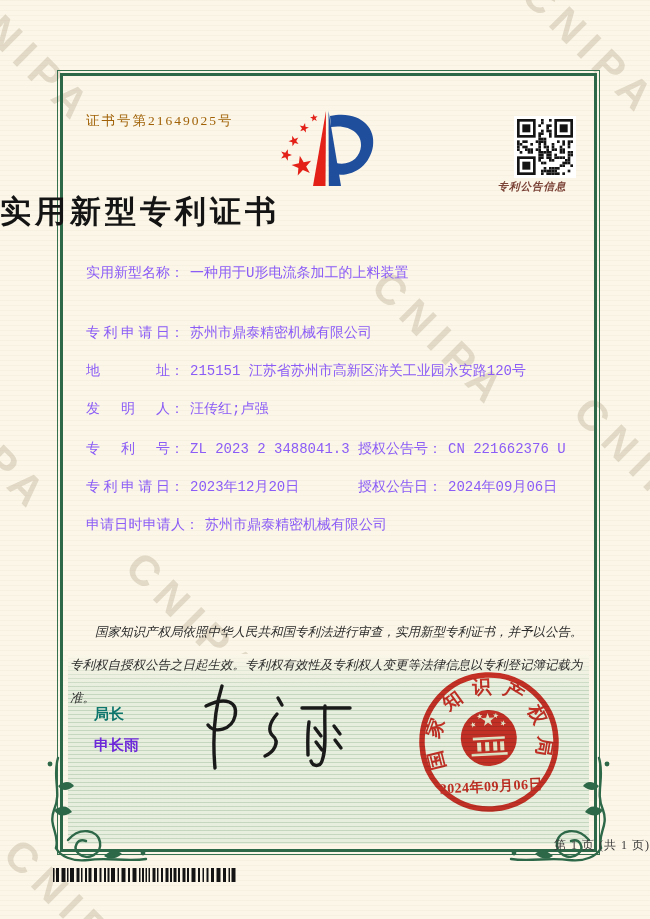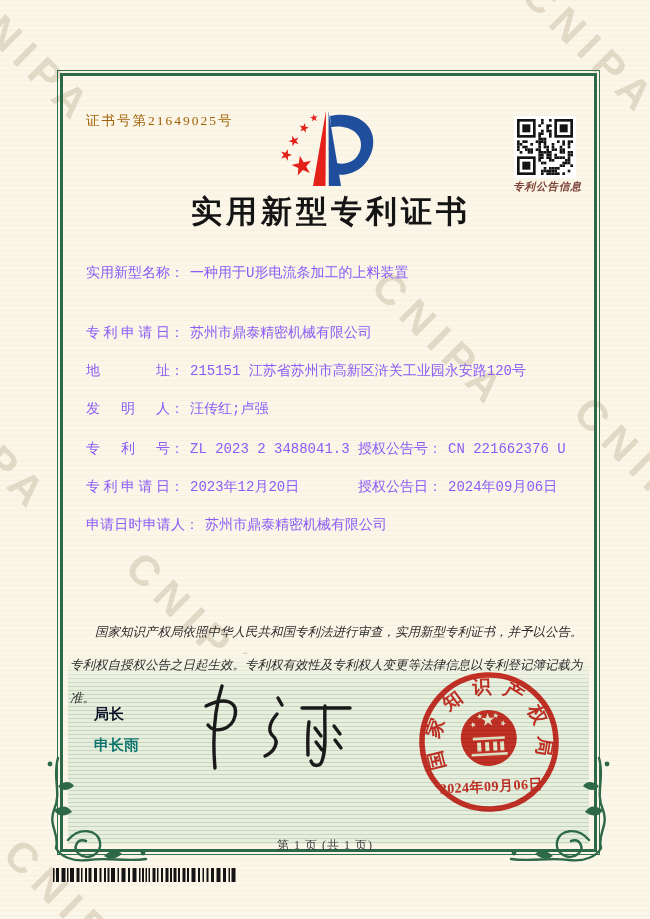--- a/index.html
+++ b/index.html
@@ -23,39 +23,39 @@
         background-color:#e7eedd;
         background-image:repeating-linear-gradient(180deg, rgba(110,155,115,0.28) 0 1px, transparent 1px 4px);}
   #band-fade{position:absolute;left:0;right:0;top:0;height:34px;
         background:linear-gradient(180deg,#fbf6e8 0%,rgba(251,246,232,0) 100%);}
   .ornament{position:absolute;z-index:3;}
   #orn-left{left:-14px;bottom:-14px;}
   #orn-right{right:-14px;bottom:-14px;transform:scaleX(-1);}
   
   .abs{position:absolute;z-index:2;}
   #cert-no{left:86px;top:112px;font-size:13.5px;letter-spacing:2px;color:#a16207;}
-  #title{left:0;right:0;top:191px;text-align:center;font-size:31px;font-weight:700;
-         letter-spacing:4px;color:#141414;margin-left:12px;}
-  #qr-caption{left:482px;top:180px;width:100px;text-align:right;font-size:10.5px;
+  #title{left:0;right:0;top:191px;font-size:31px;font-weight:700;
+         letter-spacing:4px;color:#141414;}
+  #qr-caption{left:482px;top:180px;width:100px;text-align:center;font-size:10.5px;
               font-style:italic;font-weight:700;color:#7b4236;letter-spacing:1px;}
   .row{position:absolute;left:86px;z-index:2;font-size:14px;color:#8b5cf6;white-space:nowrap;font-family:Liberation Mono, monospace;}
   .lbl{display:inline-block;width:84px;text-align:justify;text-align-last:justify;vertical-align:bottom;}
   .lbl7{display:inline-block;width:99px;text-align:justify;text-align-last:justify;vertical-align:bottom;}
   .val{margin-left:6px;}
   .c2{position:absolute;left:272px;top:0;white-space:nowrap;}
   #legal{left:70px;top:616px;width:522px;font-size:12.5px;font-style:italic;
          color:#2b2b2b;line-height:33px;z-index:2;}
   #legal .l1{text-indent:2em;}
   #sig-title{left:94px;top:705px;font-family:"Liberation Sans",sans-serif;
-             font-weight:700;font-size:15px;color:#0f172a;z-index:3;}
+             font-weight:700;font-size:15px;color:#0f766e;z-index:3;}
   #sig-name{left:94px;top:736px;font-family:"Liberation Sans",sans-serif;
-            font-weight:700;font-size:15px;color:#0f766e;z-index:3;}
+            font-weight:700;font-size:15px;color:#6d28d9;z-index:3;}
   #signature{left:182px;top:676px;z-index:3;}
   #seal{left:407px;top:660px;z-index:4;transform:rotate(-3deg);opacity:0.95;mix-blend-mode:multiply;}
-  #footer{left:0;right:0;top:837px;text-align:center;font-size:12px;color:#3a3a3a;z-index:3;letter-spacing:1px;}
+  #footer{left:0;right:0;top:837px;text-align:right;font-size:12px;color:#3a3a3a;z-index:3;letter-spacing:1px;}
   #logo{left:276px;top:108px;z-index:2;}
   #qr{left:514px;top:116px;z-index:2;}
   #barcode{left:53px;top:868px;z-index:2;}
 </style>
 </head>
 <body>
 
 <div id="page">
 
   <span class="wm" style="left:-18px;top:-22px">CNIPA</span>

